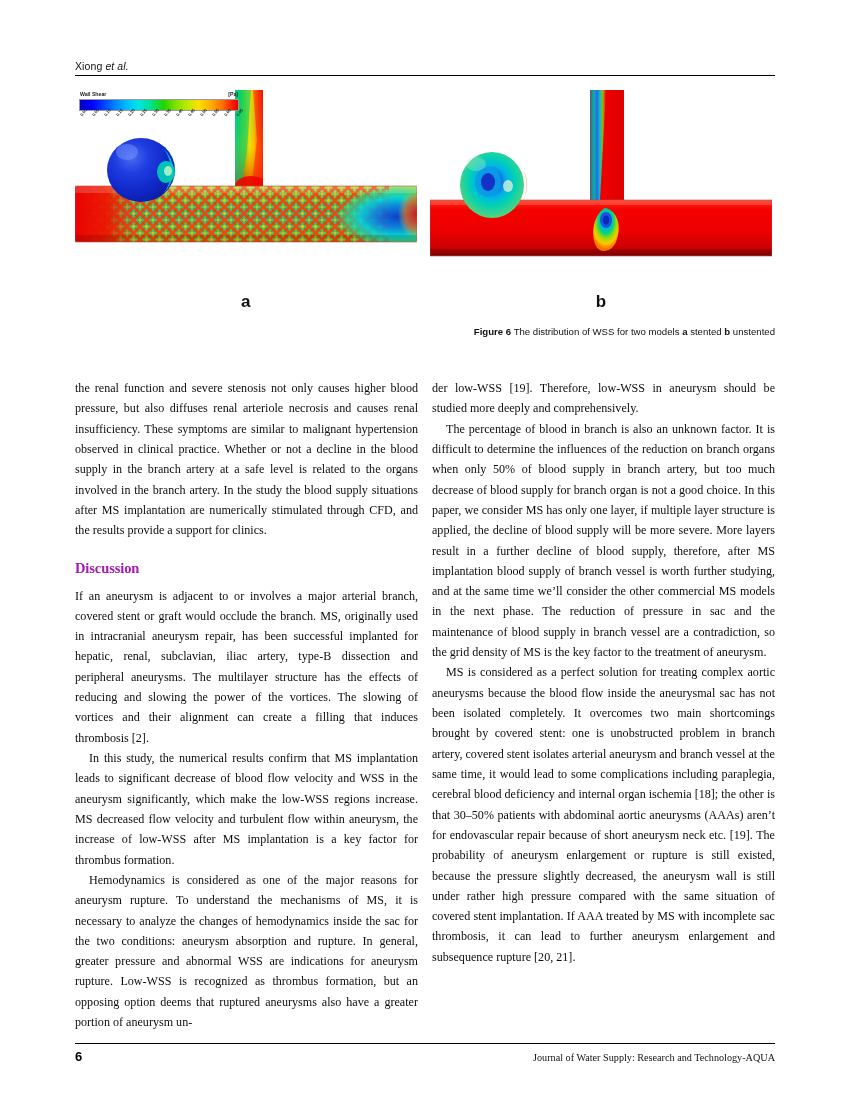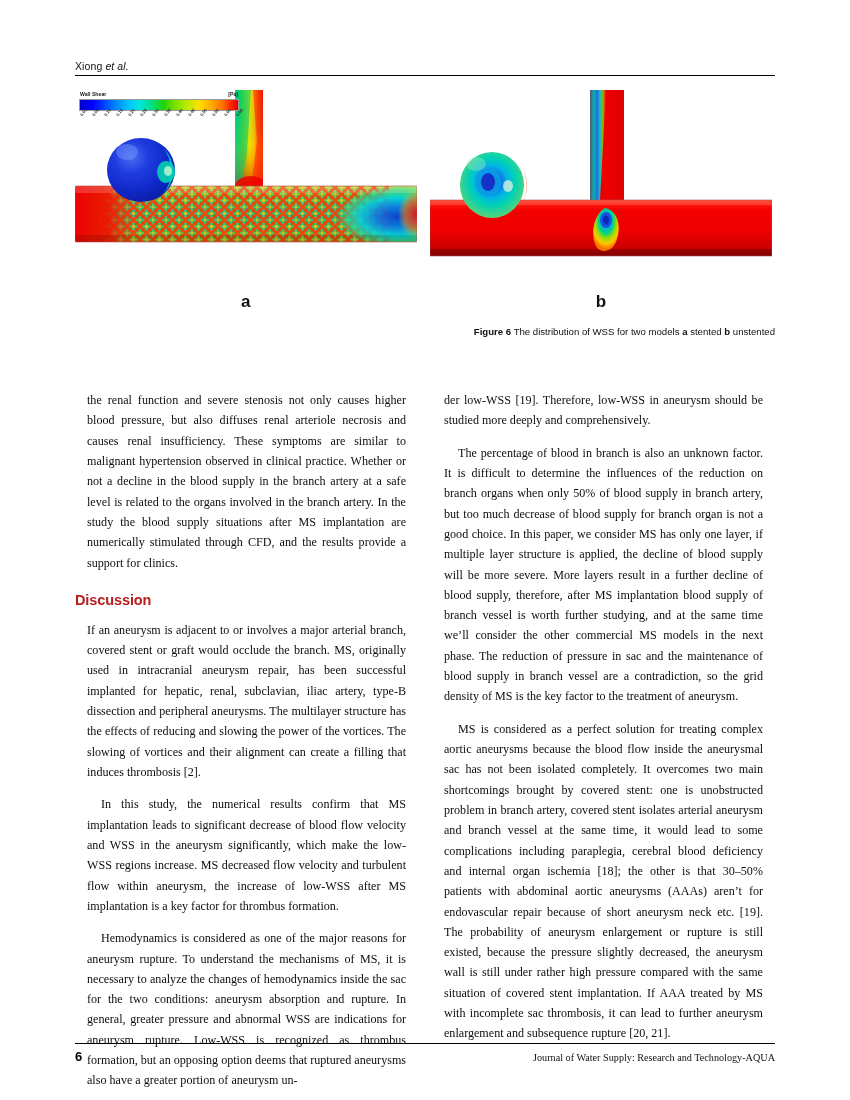--- a/index.html
+++ b/index.html
@@ -157,36 +157,36 @@
     top: 378px;
     width: 700px;
     height: 650px;
     display: flex;
     justify-content: space-between;
   }
   .col {
     width: 343px;
   }
   .col p {
-    margin: 12px;
+    margin: 0;
     font-size: 12.1px;
     line-height: 1.68;
     text-align: justify;
     text-justify: inter-word;
     hyphens: manual;
     color: #0d0d0d;
     font-family: Liberation Serif, serif;
   }
   .col p.indent { text-indent: 14px; }
   .col h2 {
-    font-family: Liberation Sans, sans-serif;
+    font-family: Liberation Serif, serif;
     font-size: 14.5px;
     font-weight: bold;
     margin: 19px 0 9px 0;
-    color: #b91c1c;
+    color: #a21caf;
     letter-spacing: -0.1px;
   }
 
   
   .footer {
     position: absolute;
     left: 75px;
     top: 1043px;
     width: 700px;
   }

